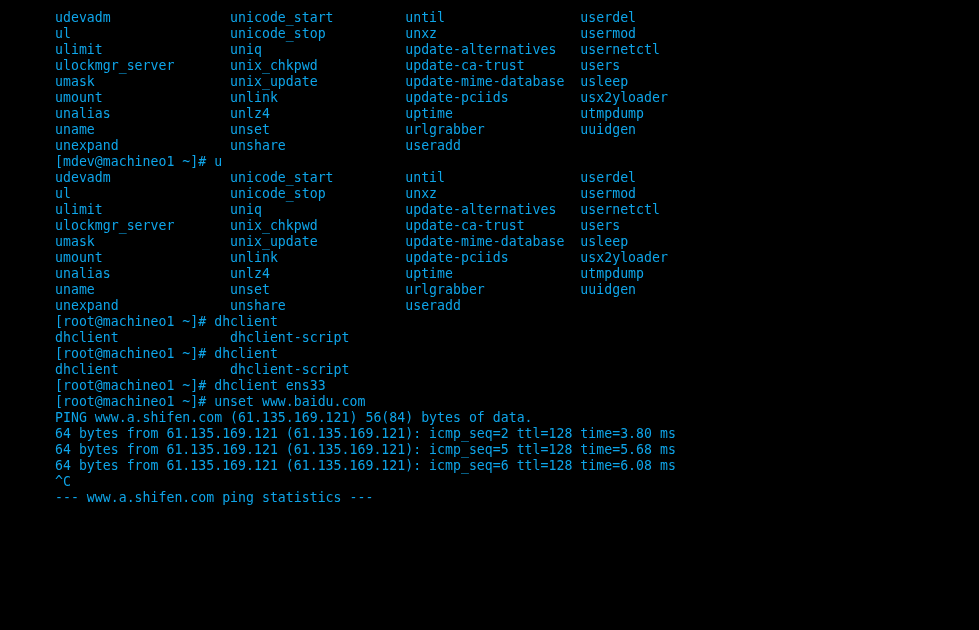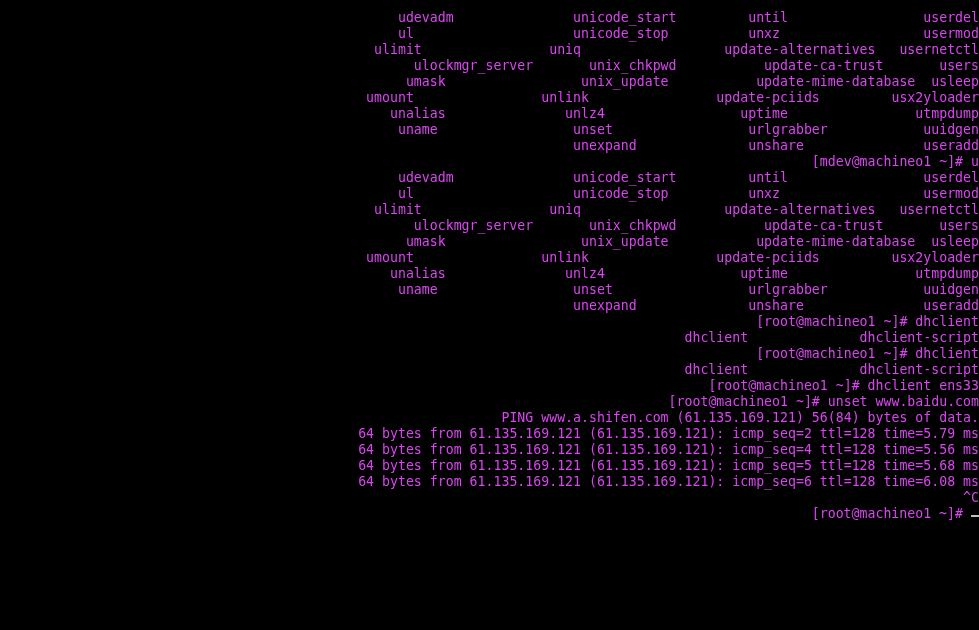--- a/index.html
+++ b/index.html
@@ -24,25 +24,24 @@
     line-height: 16px;
     letter-spacing: 0px;
     padding: 10px 0 0 0;
     box-sizing: border-box;
     position: relative;
   }
   .term-line {
     height: 16px;
     line-height: 16px;
     white-space: pre;
-    padding-left: 96px;
+    padding-left: 55px;
     font-family: "DejaVu Sans Mono", "Liberation Mono", monospace;
-    color: #d946ef;
+    color: #0ea5e9;
     letter-spacing: 0.02px;
-    text-align: right;
   }
   .cursor-block {
     display: inline-block;
     width: 8px;
     height: 2px;
     background: #bfbfbf;
     vertical-align: baseline;
     margin-left: 8px;
     position: relative;
     top: -1px;
@@ -72,20 +71,19 @@
       <div class="term-line">unalias               unlz4                 uptime                utmpdump</div>
       <div class="term-line">uname                 unset                 urlgrabber            uuidgen</div>
       <div class="term-line">unexpand              unshare               useradd</div>
       <div class="term-line">[root@machineo1 ~]# dhclient</div>
       <div class="term-line">dhclient              dhclient-script</div>
       <div class="term-line">[root@machineo1 ~]# dhclient</div>
       <div class="term-line">dhclient              dhclient-script</div>
       <div class="term-line">[root@machineo1 ~]# dhclient ens33</div>
       <div class="term-line">[root@machineo1 ~]# unset www.baidu.com</div>
       <div class="term-line">PING www.a.shifen.com (61.135.169.121) 56(84) bytes of data.</div>
-      <div class="term-line">64 bytes from 61.135.169.121 (61.135.169.121): icmp_seq=2 ttl=128 time=5.79 ms</div>
-      <div class="term-line">64 bytes from 61.135.169.121 (61.135.169.121): icmp_seq=4 ttl=128 time=5.56 ms</div>
+      <div class="term-line">64 bytes from 61.135.169.121 (61.135.169.121): icmp_seq=2 ttl=128 time=3.80 ms</div>
       <div class="term-line">64 bytes from 61.135.169.121 (61.135.169.121): icmp_seq=5 ttl=128 time=5.68 ms</div>
       <div class="term-line">64 bytes from 61.135.169.121 (61.135.169.121): icmp_seq=6 ttl=128 time=6.08 ms</div>
       <div class="term-line">^C</div>
-      <div class="term-line"><span>[root@machineo1 ~]#</span><span class="cursor-block"></span></div>
+      <div class="term-line">--- www.a.shifen.com ping statistics ---</div>
     </div>
 </div>
 
 </body></html>

